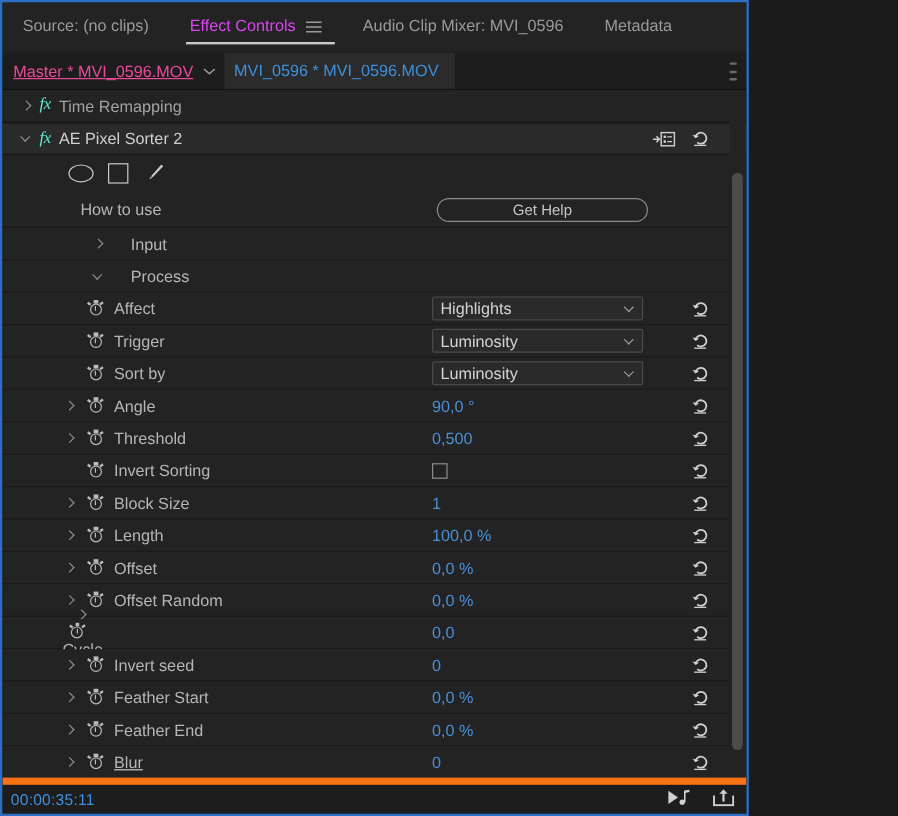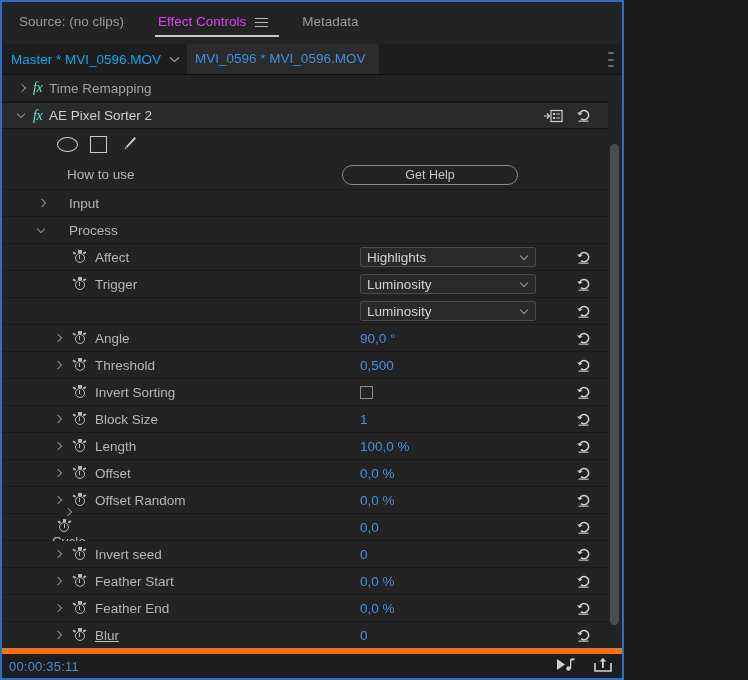--- a/index.html
+++ b/index.html
@@ -85,24 +85,25 @@
   .clipbar {
     height: 30px;
     min-height: 30px;
     background: #1d1d1d;
     display: flex;
     align-items: center;
     position: relative;
     border-bottom: 1px solid #111;
   }
   .clip-master {
-    color: #0ea5e9;
+    color: #ec4899;
     font-size: 13.5px;
     padding-left: 9px;
     white-space: nowrap;
+    text-decoration: underline;
   }
   .clip-caret {
     width: 26px;
     text-align: center;
     color: #9a9a9a;
     font-size: 10px;
     line-height: 1;
     display: flex;
     align-items: center;
     justify-content: center;
@@ -349,36 +350,36 @@
   }
   .tool-pen { width: 19px; height: 19px; }
 
   .howto-label {
     padding-left: 65px;
     color: #b6b6b6;
     font-size: 13.5px;
   }
   .gethelp {
     position: absolute;
-    left: 340px;
+    left: 362px;
     width: 176px;
     height: 20px;
     border: 1px solid #8a8a8a;
     border-radius: 11px;
     box-sizing: border-box;
     display: flex;
     align-items: center;
     justify-content: center;
     color: #c5c5c5;
     font-size: 12.5px;
     background: transparent;
   }
 
   .indent-1 { padding-left: 14px; }
-  .indent-2 { padding-left: 34px; }
+  .indent-2 { padding-left: 34px; margin-left: 40px; }
   .indent-3 { padding-left: 50px; }
 
   
   .scrollbar {
     position: absolute;
     right: 1px;
     top: 0;
     width: 13px;
     bottom: 0;
     background: #232323;
@@ -424,20 +425,23 @@
     <div class="tab">
       <span>Source: (no clips)</span>
     </div>
     <div class="tab active">
       <span>Effect Controls</span>
       <span class="hamburger">
           <i></i>
           <i></i>
           <i></i>
         </span>
+    </div>
+    <div class="tab">
+      <span>Audio Clip Mixer: MVI_0596</span>
     </div>
     <div class="tab">
       <span>Metadata</span>
     </div>
   </div>
 
   <div class="clipbar">
     <span class="clip-master">Master * MVI_0596.MOV</span>
     <span class="clip-caret">
       <svg width="11" height="7" viewBox="0 0 11 7">
@@ -565,20 +569,32 @@
             </span>
             <span class="reset">
               <svg width="16" height="15" viewBox="0 0 16 15">
                 <path d="M3.5 6.5 A4.6 4.6 0 1 1 5 10.6" fill="none" stroke="#d0d0d0" stroke-width="1.5"></path>
                 <path d="M1 4.2 L3.6 7.2 L6.6 5.3 Z" fill="#d0d0d0"></path>
                 <rect x="2.5" y="12.6" width="10" height="1.1" fill="#d0d0d0"></rect>
               </svg>
             </span>
           </div>
           <div class="row tall">
+            <span class="indent-3" style="display:flex;align-items:center;">
+              <span class="disc empty"></span>
+              <span style="display:inline-block;width:8px;"></span>
+              <span class="stopwatch">
+                <span class="dial"></span>
+                <span class="crown"></span>
+                <span class="hand"></span>
+                <span class="ear l"></span>
+                <span class="ear r"></span>
+              </span>
+              <span class="label">Sort by</span>
+            </span>
             <span class="select">
               <span>Luminosity</span>
               <span class="sel-caret"></span>
             </span>
             <span class="reset">
               <svg width="16" height="15" viewBox="0 0 16 15">
                 <path d="M3.5 6.5 A4.6 4.6 0 1 1 5 10.6" fill="none" stroke="#d0d0d0" stroke-width="1.5"></path>
                 <path d="M1 4.2 L3.6 7.2 L6.6 5.3 Z" fill="#d0d0d0"></path>
                 <rect x="2.5" y="12.6" width="10" height="1.1" fill="#d0d0d0"></rect>
               </svg>

